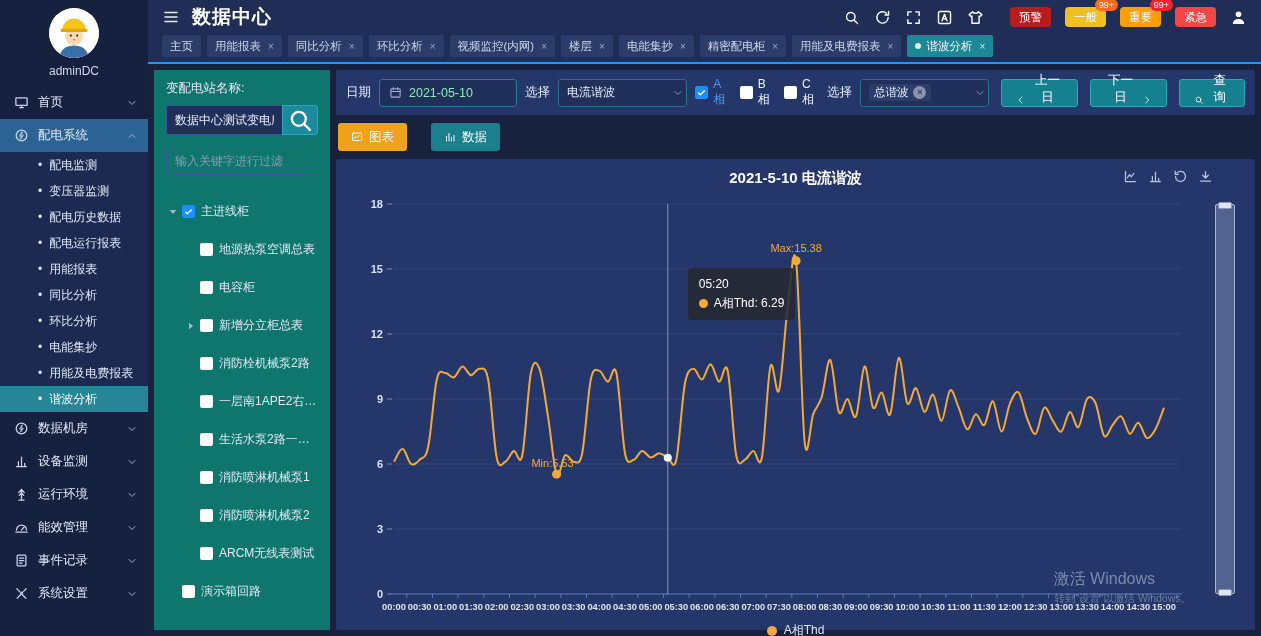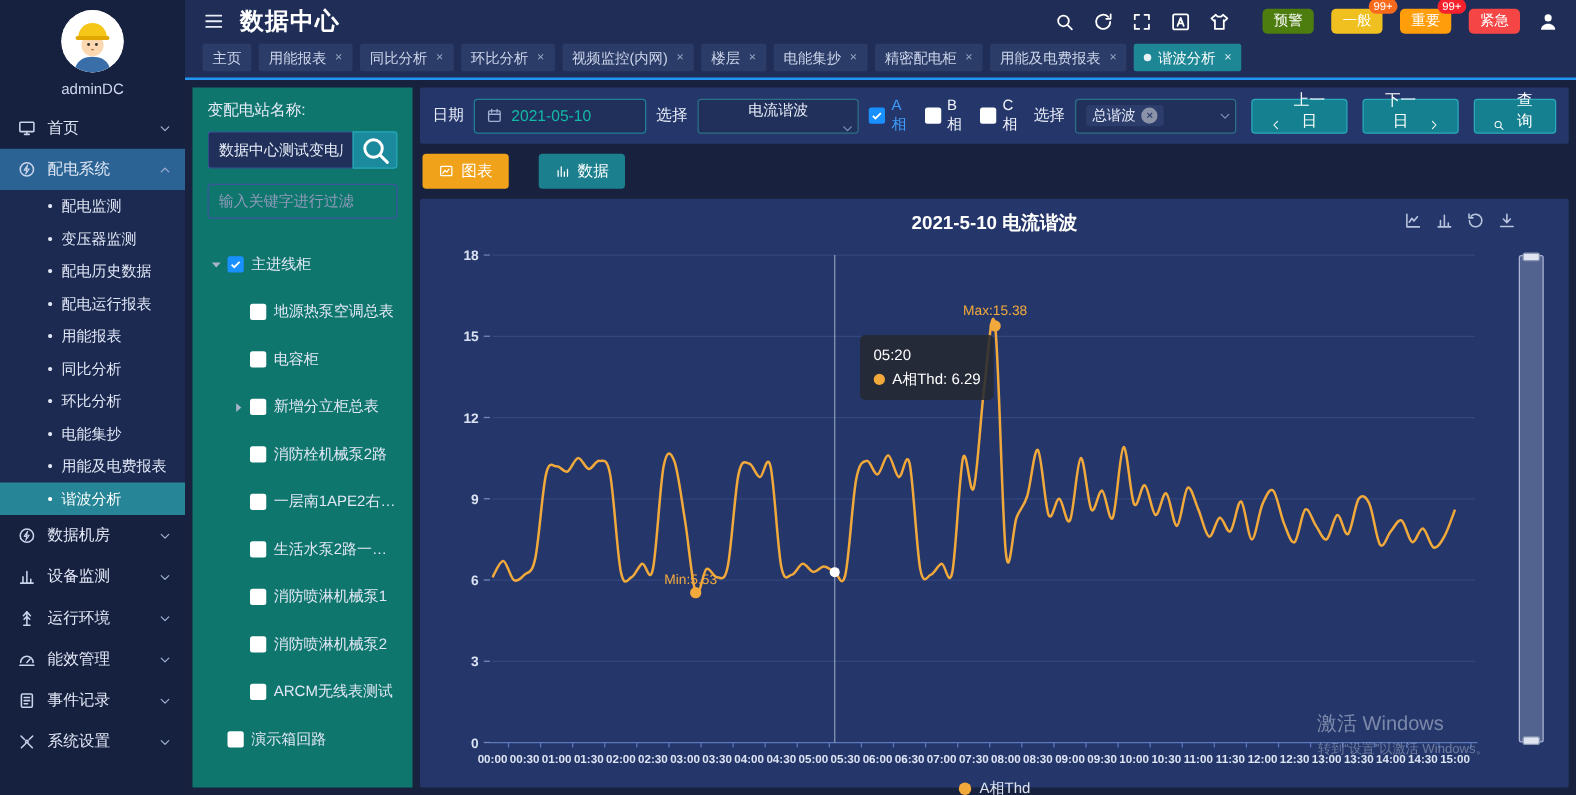--- a/index.html
+++ b/index.html
@@ -62,27 +62,27 @@
   .cbox.checked { background:#1890ff; }
   .cbox.checked svg { position:absolute; inset:1px; width:11px; height:11px; }
   .tree-label { font-size:12px; color:#e2e8f6; overflow:hidden; text-overflow:ellipsis; }
 
   
   .right-panel { flex:1; min-width:0; display:flex; flex-direction:column; }
   .toolbar { flex:none; background:#25376a; border-radius:2px; display:flex; align-items:center; gap:8px;
     padding:7px 10px; font-size:12.5px; }
   .tb-label { color:#e8edf8; flex:none; }
   .date-box { display:flex; align-items:center; gap:7px; width:160px; height:28px; background:#20305a;
-    border:1px solid #1f7f95; border-radius:3px; padding:0 9px; color:#14b8a6; cursor:pointer; }
+    border:1px solid #1f7f95; border-radius:3px; padding:0 9px; color:#86efac; cursor:pointer; }
   .date-box svg { width:13px; height:13px; color:#9fb0d2; }
   .sel-box { display:flex; align-items:center; height:28px; background:#20305a; border:1px solid #2c6f87;
     border-radius:3px; padding:0 8px; color:#e9eef9; cursor:pointer; }
   .sel-box .sel-val { flex:1; font-size:12px; }
   .sel-box svg { width:12px; height:12px; color:#7e91bd; margin-left:6px; }
-  .sel-type { width:150px;flex-direction:column; }
+  .sel-type { width:150px; }
   .sel-order { width:150px; }
   .tag-chip { display:flex; align-items:center; gap:5px; background:#2c3d6b; border-radius:3px;
     padding:1px 5px; font-size:11.5px; }
   .tag-x { width:13px; height:13px; border-radius:50%; background:#8a93a8; color:#2c3d6b;
     font-size:9px; line-height:13px; text-align:center; font-weight:700; }
   .phase { display:flex; align-items:center; gap:5px; cursor:pointer; margin-right:4px; }
   .phase .cbox { margin:0; }
   .phase-label { font-size:12px; color:#f0f3fa; }
   .phase.checked .phase-label { color:#3f9bfb; }
   .tb-btn { display:flex; align-items:flex-end; gap:6px; height:28px; padding:0 14px; margin-left:4px;
@@ -283,21 +283,21 @@
             <span class="h-icon"><svg viewBox="0 0 24 24" style="width:100%;height:100%" fill="none" stroke="currentColor" stroke-width="2" stroke-linecap="round" stroke-linejoin="round">
                 <path d="M4 9V4h5M15 4h5v5M20 15v5h-5M9 20H4v-5"></path>
               </svg></span>
             <span class="h-icon"><svg viewBox="0 0 24 24" style="width:100%;height:100%" fill="none" stroke="currentColor" stroke-width="2" stroke-linecap="round" stroke-linejoin="round">
                 <rect x="3.5" y="3.5" width="17" height="17" rx="2"></rect>
                 <path d="M8.5 16.5L12 7.5l3.5 9M9.8 13.8h4.4"></path>
               </svg></span>
             <span class="h-icon"><svg viewBox="0 0 24 24" style="width:100%;height:100%" fill="none" stroke="currentColor" stroke-width="2" stroke-linecap="round" stroke-linejoin="round">
                 <path d="M8 4L3 8l3 3 1-1v10h10V10l1 1 3-3-5-4-2 2h-4z"></path>
               </svg></span>
-            <span class="alert-chip" style="background: #4d7c0f; margin-left: 12px;"><span>预警</span></span>
+            <span class="alert-chip" style="background: #b91c1c; margin-left: 12px;"><span>预警</span></span>
             <span class="alert-chip" style="background: rgb(240, 192, 32);"><span>一般</span><span class="alert-badge" style="background: rgb(250, 106, 28);">99+</span></span>
             <span class="alert-chip" style="background: rgb(255, 157, 10);"><span>重要</span><span class="alert-badge" style="background: rgb(245, 34, 45);">99+</span></span>
             <span class="alert-chip" style="background: rgb(245, 69, 69);"><span>紧急</span></span>
             <span class="h-icon"><svg viewBox="0 0 24 24" style="width:100%;height:100%" fill="none" stroke="currentColor" stroke-width="2" stroke-linecap="round" stroke-linejoin="round">
                 <circle cx="12" cy="7.5" r="4" fill="currentColor" stroke="none"></circle>
                 <path d="M4 21c0-4.4 3.6-7 8-7s8 2.6 8 7z" fill="currentColor" stroke="none"></path>
               </svg></span>
           </div>
       </div>
       <div class="tab-bar" id="tab-bar">

